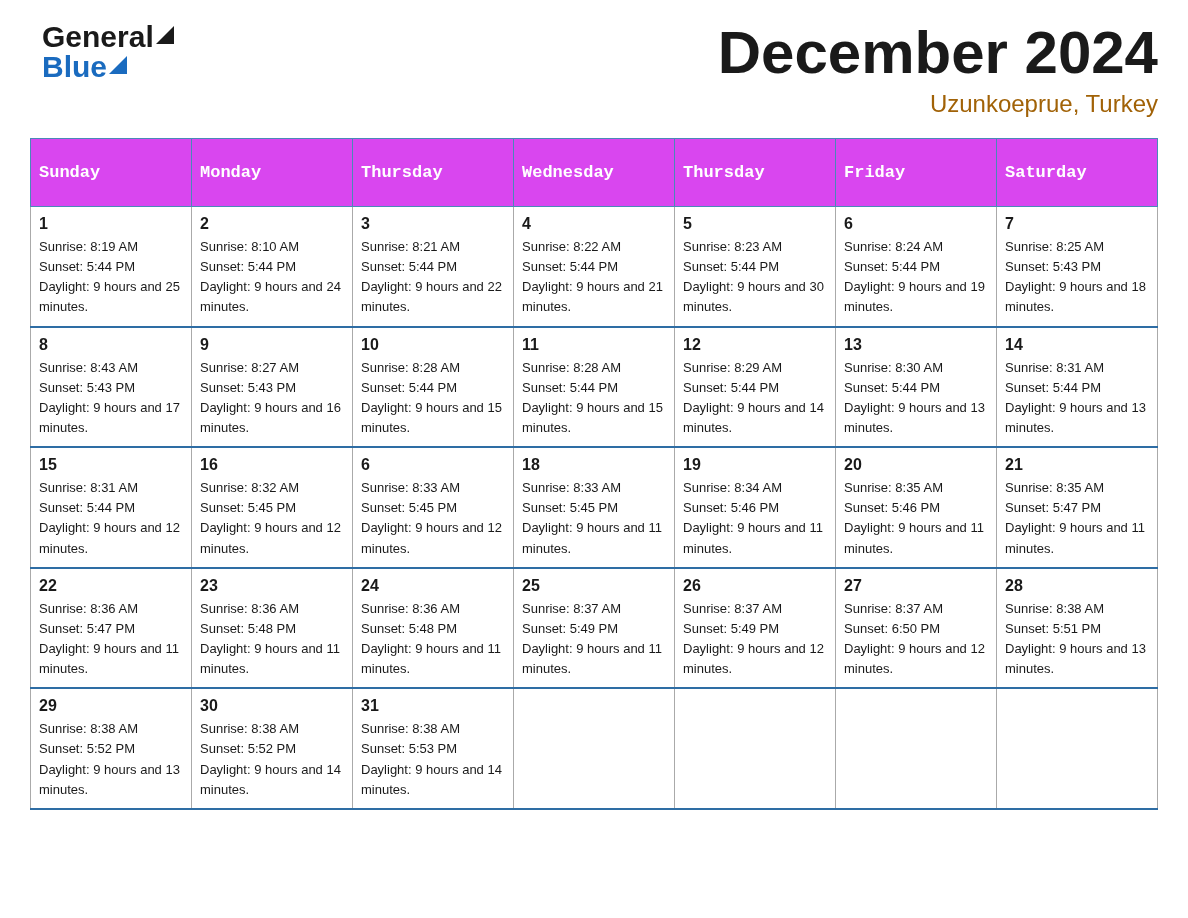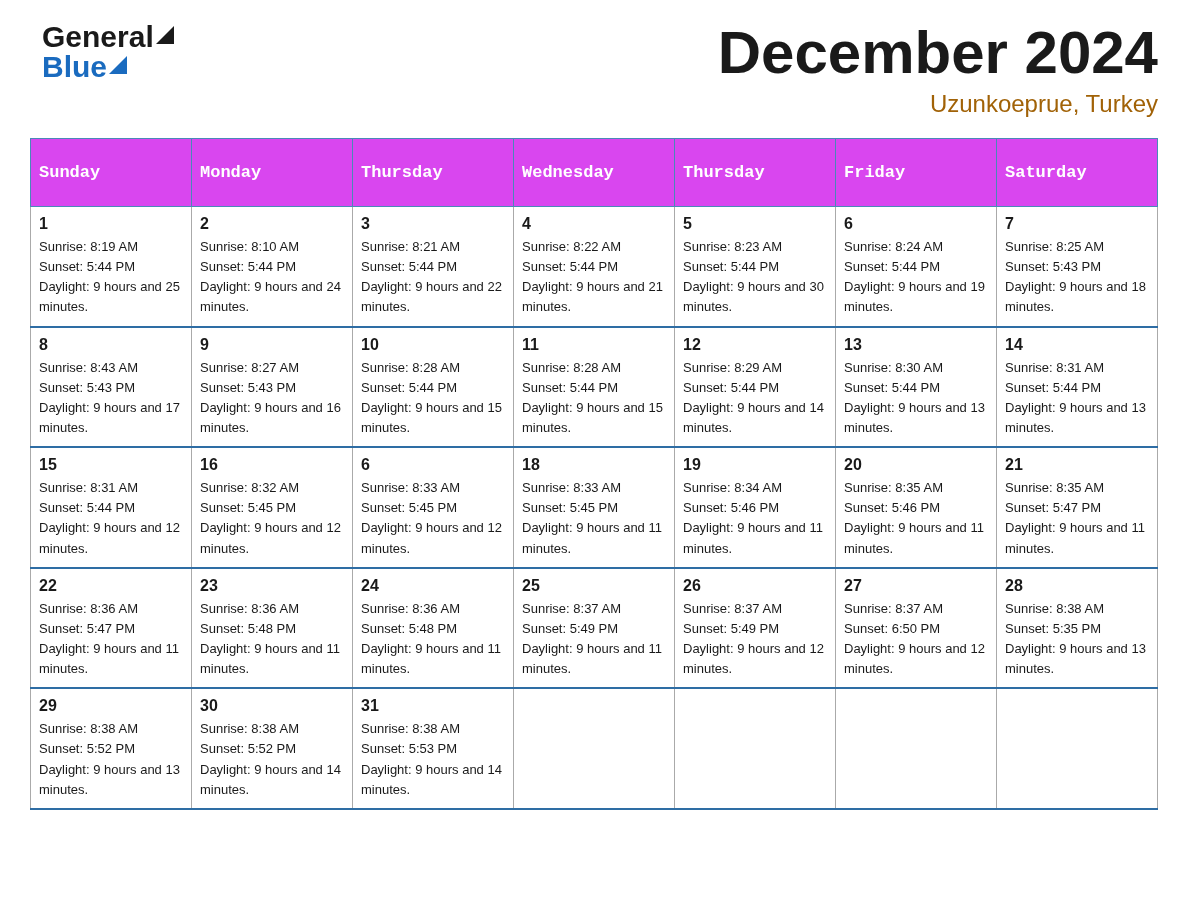--- a/index.html
+++ b/index.html
@@ -231,21 +231,21 @@
         <td>
           <span class="day-number">26</span>
           <div class="day-info"><span>Sunrise: 8:37 AM</span><br><span>Sunset: 5:49 PM</span><br><span>Daylight: 9 hours and 12 minutes.</span></div>
         </td>
         <td>
           <span class="day-number">27</span>
           <div class="day-info"><span>Sunrise: 8:37 AM</span><br><span>Sunset: 6:50 PM</span><br><span>Daylight: 9 hours and 12 minutes.</span></div>
         </td>
         <td>
           <span class="day-number">28</span>
-          <div class="day-info"><span>Sunrise: 8:38 AM</span><br><span>Sunset: 5:35 PM</span><br><span>Daylight: 9 hours and 13 minutes.</span></div>
+          <div class="day-info"><span>Sunrise: 8:38 AM</span><br><span>Sunset: 5:51 PM</span><br><span>Daylight: 9 hours and 13 minutes.</span></div>
         </td>
       </tr>
       <tr>
         <td>
           <span class="day-number">29</span>
           <div class="day-info"><span>Sunrise: 8:38 AM</span><br><span>Sunset: 5:52 PM</span><br><span>Daylight: 9 hours and 13 minutes.</span></div>
         </td>
         <td>
           <span class="day-number">30</span>
           <div class="day-info"><span>Sunrise: 8:38 AM</span><br><span>Sunset: 5:52 PM</span><br><span>Daylight: 9 hours and 14 minutes.</span></div>

